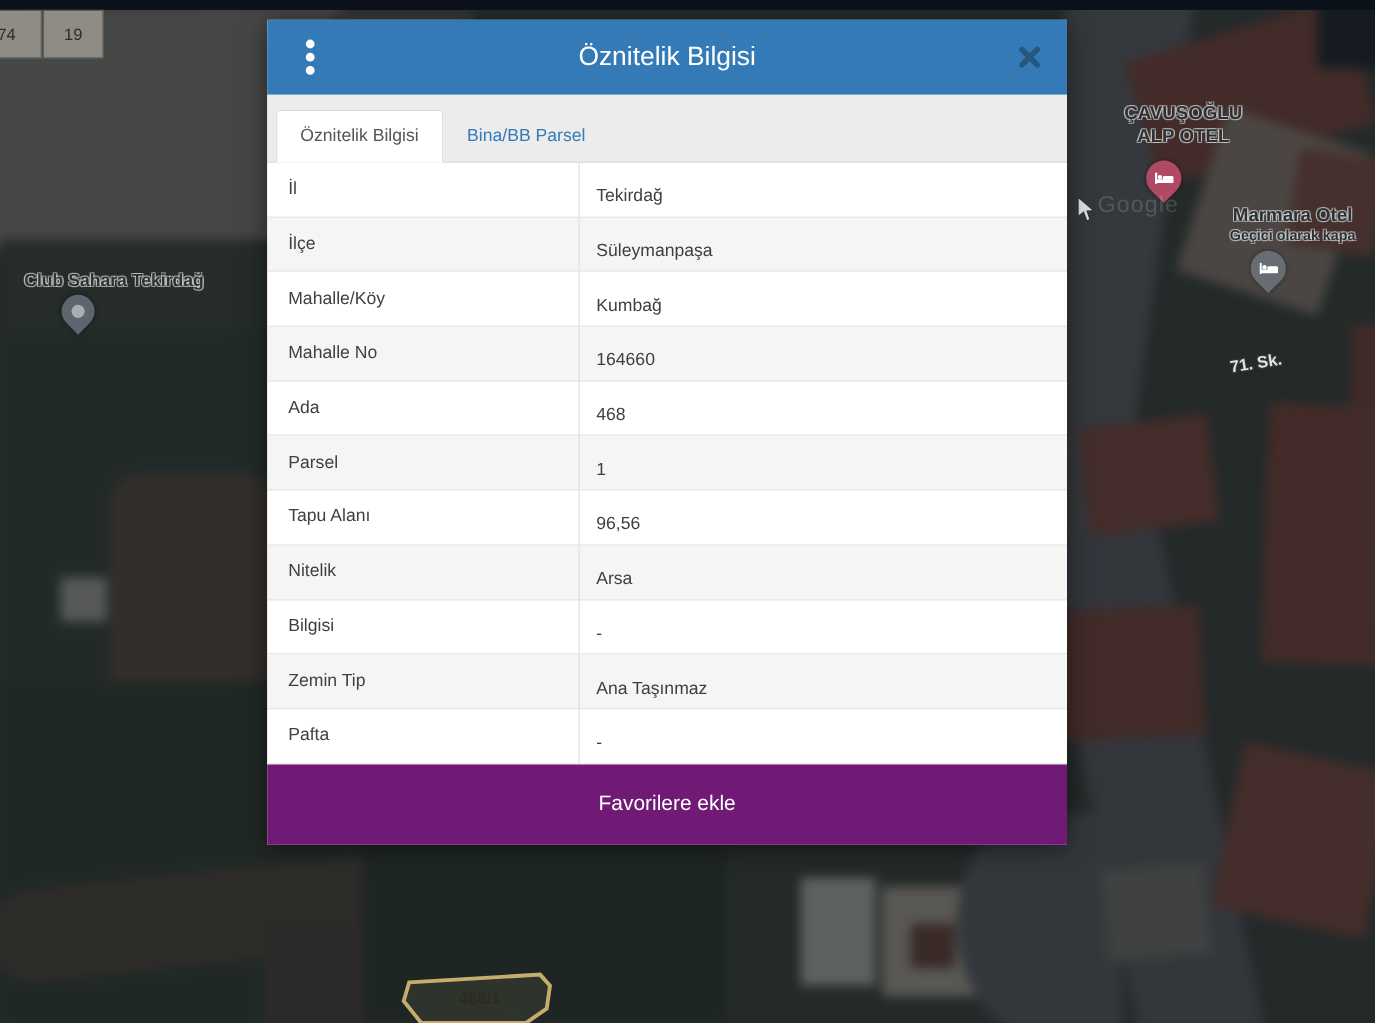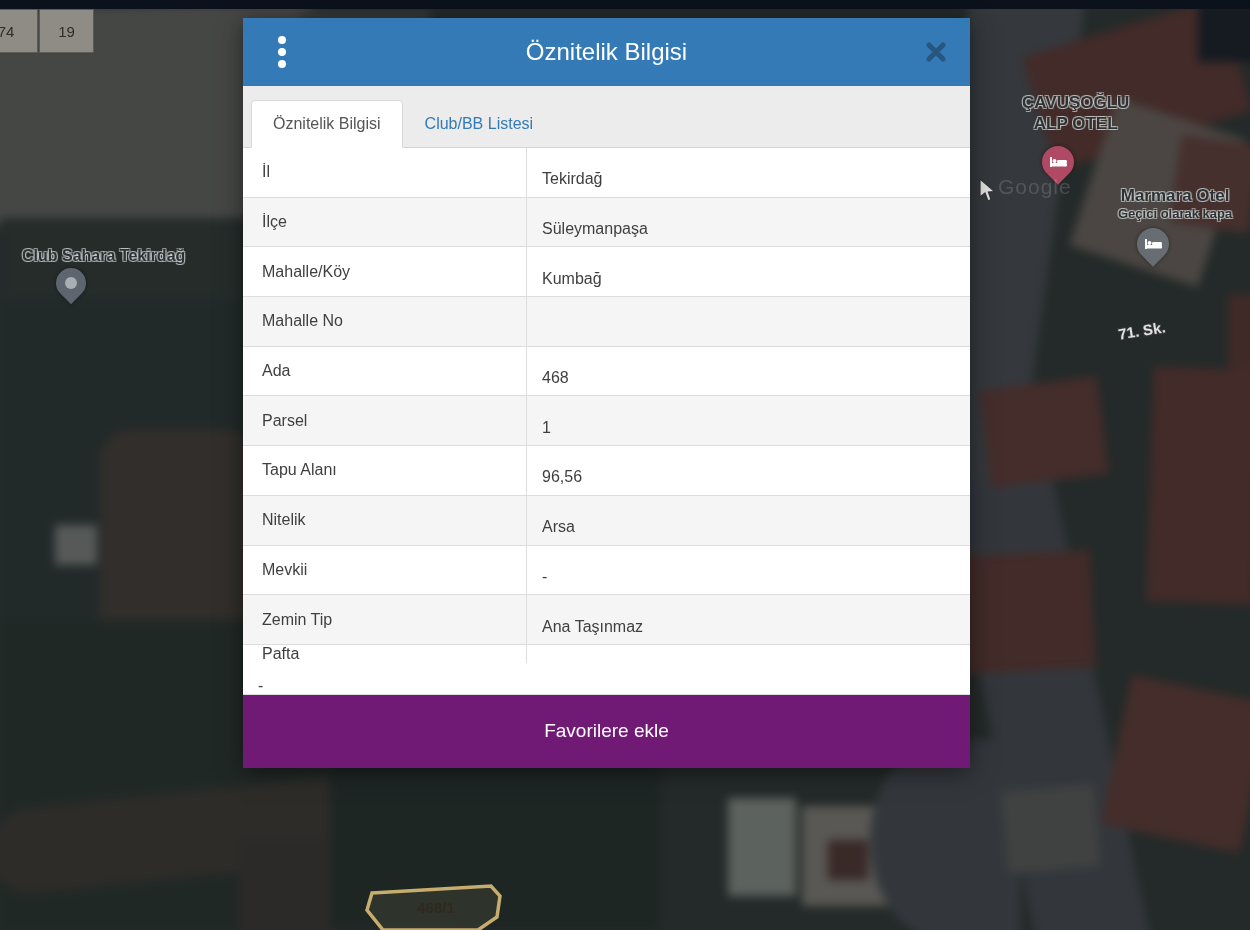--- a/index.html
+++ b/index.html
@@ -77,21 +77,21 @@
     border:1px solid transparent; border-radius:4px 4px 0 0;
   }
   .tab.active { background:#fff; border-color:#d9d9d9; border-bottom-color:#fff; color:#555; }
   .tab.inactive { color:#337ab7; }
 
   #attr-table { width:100%; }
   .attr-row {
     display:flex; height:49.7px; border-bottom:1px solid #ddd; background:#fff;
   }
   .attr-row:nth-child(even) { background:#f5f5f5; }
-  .attr-row:last-child { border-bottom:1px solid #ddd;flex-direction:column; }
+  .attr-row:last-child { border-bottom:1px solid #ddd; }
   .attr-label {
     width:284px; padding-left:19px; display:flex; align-items:center;
     font-size:16px; color:#3f3f3f; border-right:1px solid #ddd;
   }
   .attr-value {
     flex:1; padding-left:15px; display:flex; align-items:center;
     font-size:16px; color:#3f3f3f;margin-top:14px;
   }
 
   #fav-button {
@@ -203,57 +203,58 @@
     <div id="modal-title">Öznitelik Bilgisi</div>
     <div id="modal-close">
       <svg width="20" height="20" viewBox="0 0 20 20">
         <path d="M3 3 L17 17 M17 3 L3 17" stroke="#27567e" stroke-width="5" stroke-linecap="round"></path>
       </svg>
     </div>
   </div>
 
   <div id="tabbar">
     <div class="tab active">Öznitelik Bilgisi</div>
-    <div class="tab inactive">Club/BB Listesi</div>
+    <div class="tab inactive">Bina/BB Parsel</div>
   </div>
 
   <div id="attr-table">
     <div class="attr-row">
       <div class="attr-label">İl</div>
       <div class="attr-value">Tekirdağ</div>
     </div>
     <div class="attr-row">
       <div class="attr-label">İlçe</div>
       <div class="attr-value">Süleymanpaşa</div>
     </div>
     <div class="attr-row">
       <div class="attr-label">Mahalle/Köy</div>
       <div class="attr-value">Kumbağ</div>
     </div>
     <div class="attr-row">
       <div class="attr-label">Mahalle No</div>
+      <div class="attr-value">164660</div>
     </div>
     <div class="attr-row">
       <div class="attr-label">Ada</div>
       <div class="attr-value">468</div>
     </div>
     <div class="attr-row">
       <div class="attr-label">Parsel</div>
       <div class="attr-value">1</div>
     </div>
     <div class="attr-row">
       <div class="attr-label">Tapu Alanı</div>
       <div class="attr-value">96,56</div>
     </div>
     <div class="attr-row">
       <div class="attr-label">Nitelik</div>
       <div class="attr-value">Arsa</div>
     </div>
     <div class="attr-row">
-      <div class="attr-label">Mevkii</div>
+      <div class="attr-label">Bilgisi</div>
       <div class="attr-value">-</div>
     </div>
     <div class="attr-row">
       <div class="attr-label">Zemin Tip</div>
       <div class="attr-value">Ana Taşınmaz</div>
     </div>
     <div class="attr-row">
       <div class="attr-label">Pafta</div>
       <div class="attr-value">-</div>
     </div>

